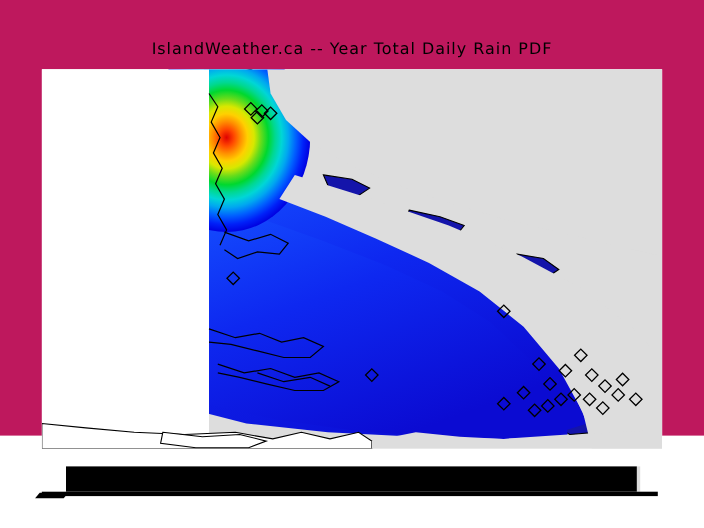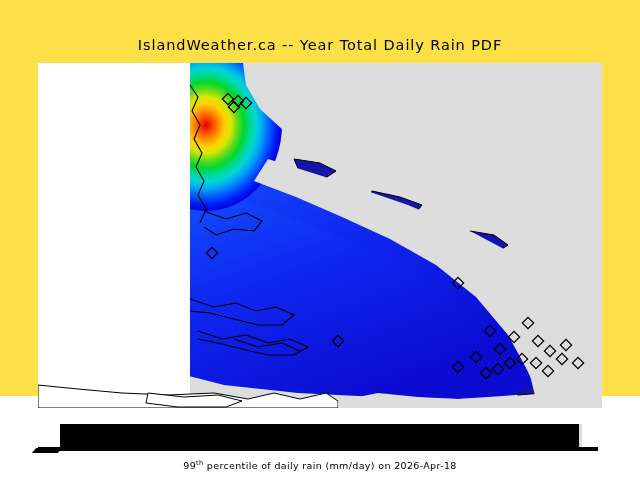--- a/index.html
+++ b/index.html
@@ -3,21 +3,21 @@
 <meta charset="utf-8">
 <style>
   html,body{margin:0;padding:0;}
   body{
     width:640px;height:480px;
     background:#ffffff;
     font-family:"DejaVu Sans", sans-serif;
     overflow:hidden;
     position:relative;
   }
-  #app{position:absolute;left:0;top:0;width:640px;height:396px;background:#fde047;}
+  #app{position:absolute;left:0;top:0;width:640px;height:396px;background:#be185d;}
 
   
   .title{
     position:absolute;left:0;top:37px;width:640px;
     text-align:center;
     font-family:"DejaVu Sans", sans-serif;
     font-size:14.5px;
     letter-spacing:0.9px;
     color:#000;
     white-space:nowrap;
@@ -308,17 +308,14 @@
     </svg>
   </div>
 
   <div class="cbar-wrap">
     <div class="cbar"></div>
     <div class="cbar-edge"></div>
   </div>
   <div class="cbar-rule"></div>
   <div class="cbar-tail"></div>
 
-  <div class="caption">
-    <span>99</span><sup>th</sup><span> percentile of daily rain (mm/day) on 2026-Apr-18</span>
-  </div>
 
 </div>
 
 </body></html>

